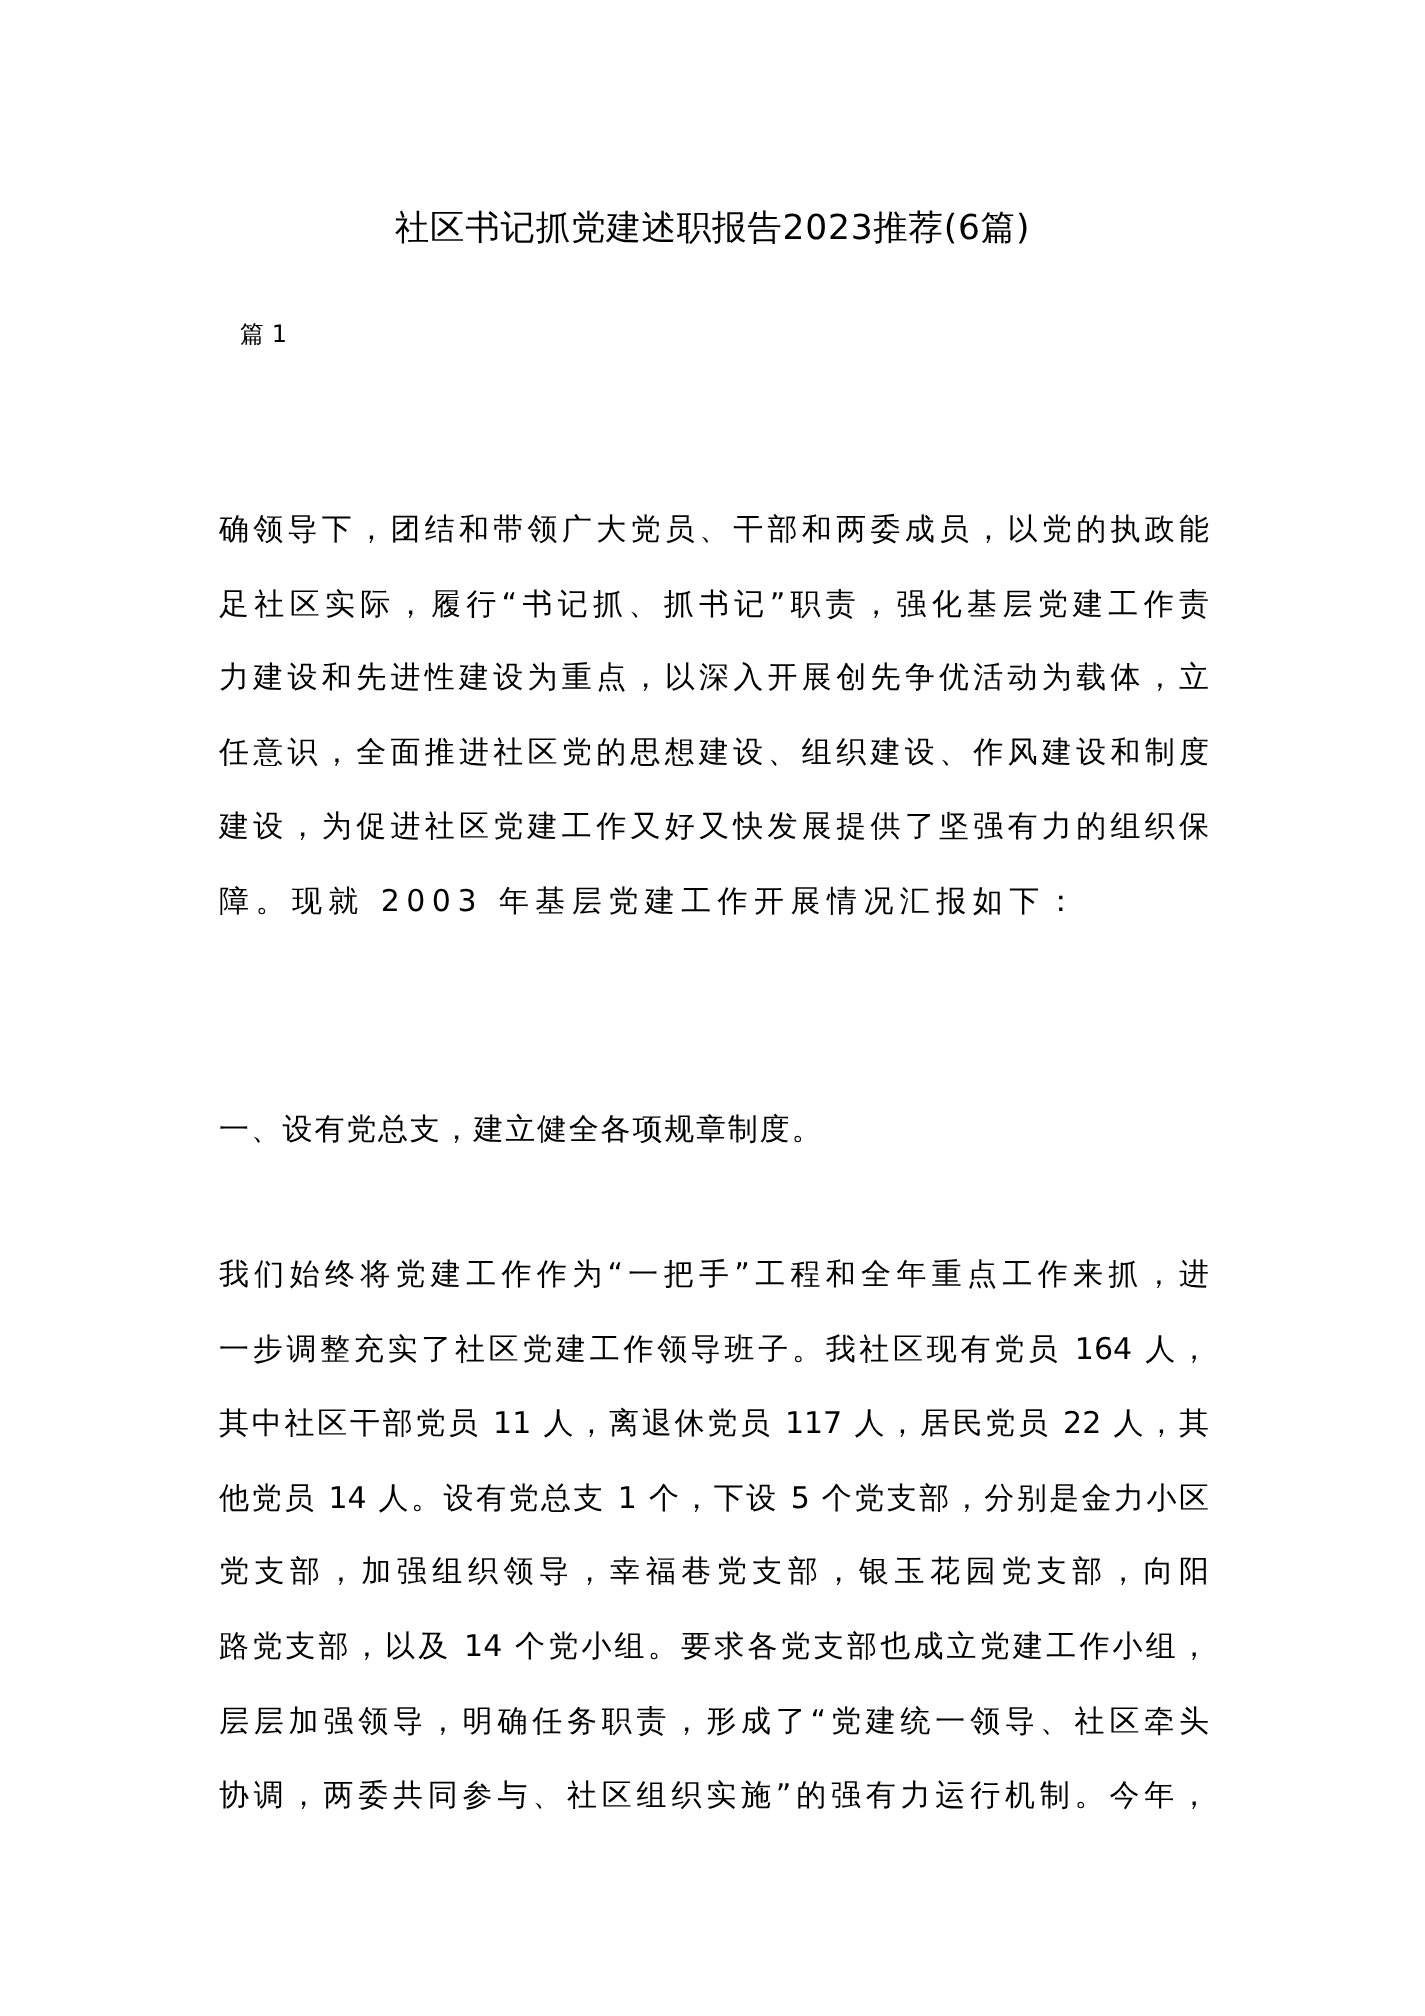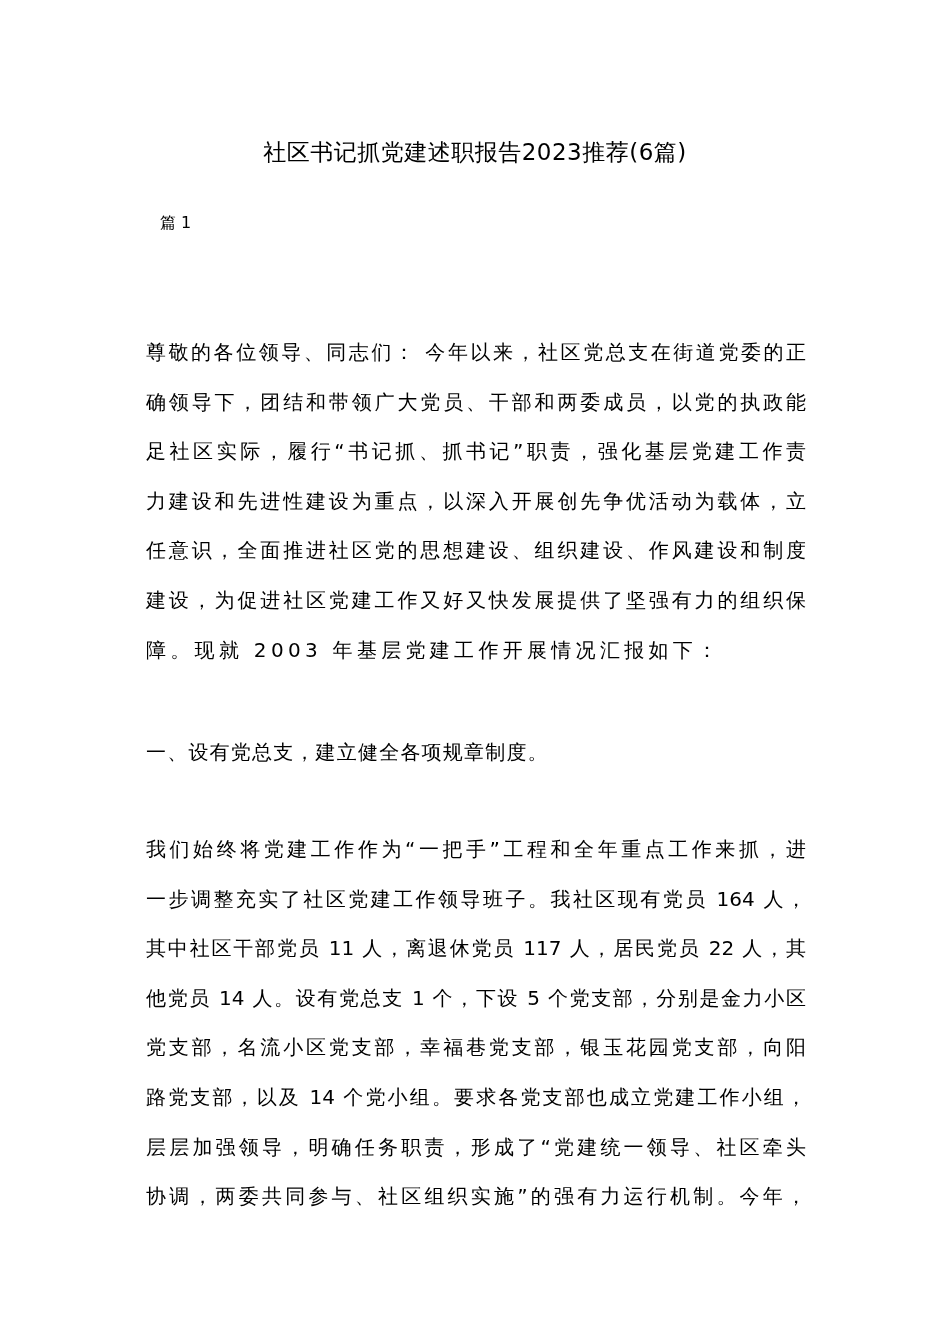--- a/index.html
+++ b/index.html
@@ -76,35 +76,34 @@
 </head>
 <body>
 
 <div class="page">
 
   <div class="title">社区书记抓党建述职报告2023推荐(6篇)</div>
 
   <div class="section-label">篇 1</div>
 
   <div class="para" style="top:337px;">
-    <span class="line">尊敬的各位领导、同志们： 今年以来，社区党总支在街道党委的正</span>
     <span class="line">确领导下，团结和带领广大党员、干部和两委成员，以党的执政能</span>
     <span class="line">足社区实际，履行“书记抓、抓书记”职责，强化基层党建工作责</span>
     <span class="line">力建设和先进性建设为重点，以深入开展创先争优活动为载体，立</span>
     <span class="line">任意识，全面推进社区党的思想建设、组织建设、作风建设和制度</span>
     <span class="line">建设，为促进社区党建工作又好又快发展提供了坚强有力的组织保</span>
     <span class="line last">障。现就 2003 年基层党建工作开展情况汇报如下：</span>
   </div>
 
   <div class="heading-line">一、设有党总支，建立健全各项规章制度。</div>
 
   <div class="para" style="top:834px;">
     <span class="line">我们始终将党建工作作为“一把手”工程和全年重点工作来抓，进</span>
     <span class="line">一步调整充实了社区党建工作领导班子。我社区现有党员 164 人，</span>
     <span class="line">其中社区干部党员 11 人，离退休党员 117 人，居民党员 22 人，其</span>
     <span class="line">他党员 14 人。设有党总支 1 个，下设 5 个党支部，分别是金力小区</span>
-    <span class="line">党支部，名流小区党支部，幸福巷党支部，银玉花园党支部，向阳</span>
+    <span class="line">党支部，加强组织领导，幸福巷党支部，银玉花园党支部，向阳</span>
     <span class="line">路党支部，以及 14 个党小组。要求各党支部也成立党建工作小组，</span>
     <span class="line">层层加强领导，明确任务职责，形成了“党建统一领导、社区牵头</span>
     <span class="line">协调，两委共同参与、社区组织实施”的强有力运行机制。今年，</span>
   </div>
 
 </div>
 
 </body></html>

